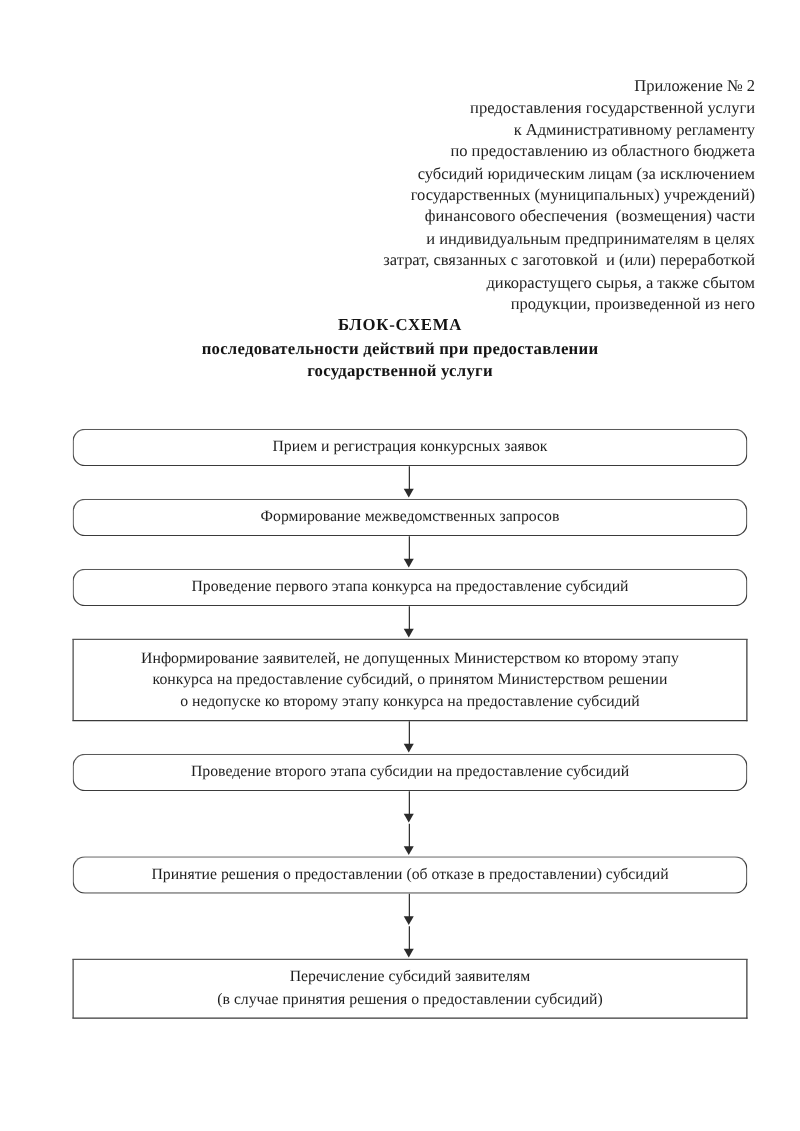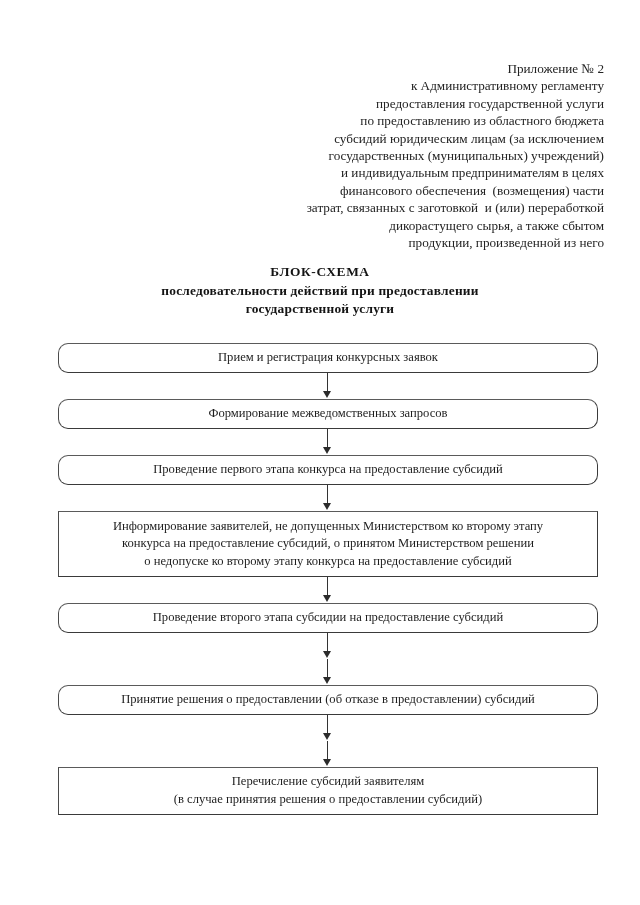--- a/index.html
+++ b/index.html
@@ -33,21 +33,21 @@
     color: #232323;
   }
   .appendix-header .hline {
     display: block;
     white-space: pre;
   }
 
   
   .doc-title {
     position: absolute;
-    top: 263px;
+    top: 251px;
     left: 40px;
     width: 560px;
     text-align: center;
     font-weight: bold;
     font-size: 13.4px;
     line-height: 18.6px;
     letter-spacing: 0.2px;
     color: #141414;
   }
   .doc-title .tline { display: block; white-space: pre; }
@@ -111,27 +111,27 @@
     border-top: 7px solid #2b2b2b;
   }
 </style>
 </head>
 <body>
 
 <div class="page">
 
   <div class="appendix-header">
       <span class="hline">Приложение № 2</span>
+      <span class="hline">предоставления государственной услуги</span>
       <span class="hline">к Административному регламенту</span>
-      <span class="hline">предоставления государственной услуги</span>
       <span class="hline">по предоставлению из областного бюджета</span>
       <span class="hline">субсидий юридическим лицам (за исключением</span>
       <span class="hline">государственных (муниципальных) учреждений)</span>
+      <span class="hline">финансового обеспечения  (возмещения) части</span>
       <span class="hline">и индивидуальным предпринимателям в целях</span>
-      <span class="hline">финансового обеспечения  (возмещения) части</span>
       <span class="hline">затрат, связанных с заготовкой  и (или) переработкой</span>
       <span class="hline">дикорастущего сырья, а также сбытом</span>
       <span class="hline">продукции, произведенной из него</span>
     </div>
 
   <div class="doc-title">
     <span class="tline tmain">БЛОК-СХЕМА</span>
     <span class="tline">последовательности действий при предоставлении</span>
     <span class="tline">государственной услуги</span>
   </div>

